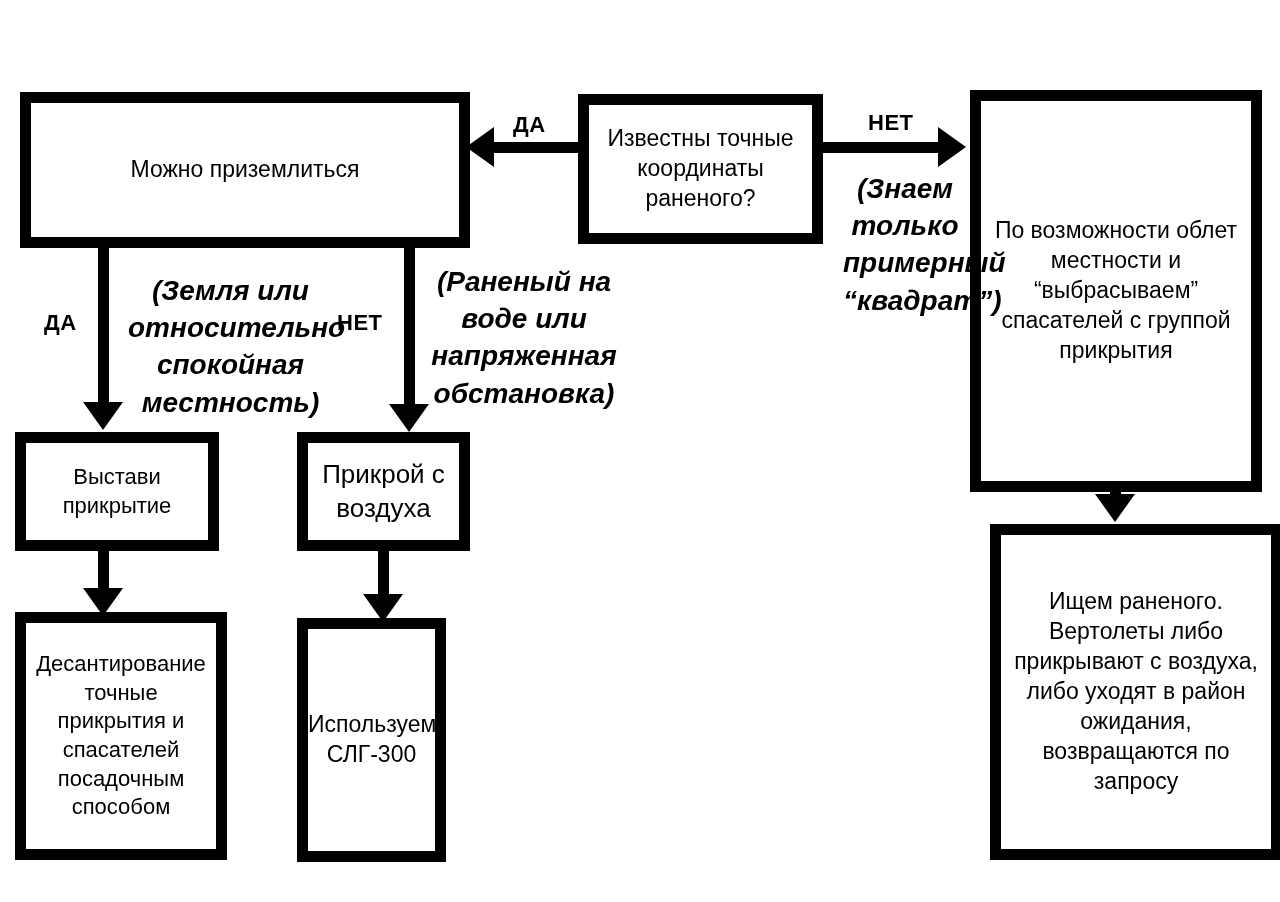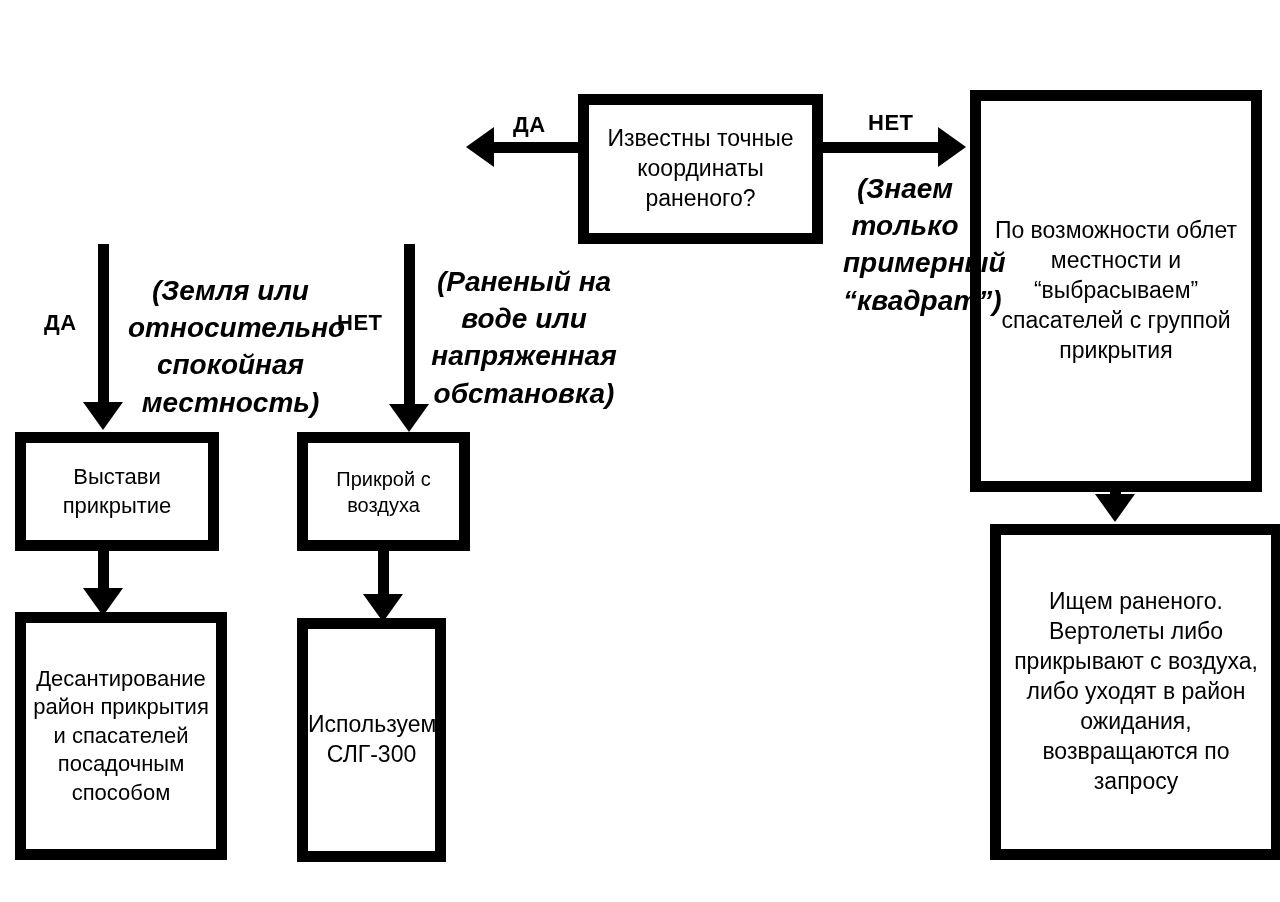--- a/index.html
+++ b/index.html
@@ -31,21 +31,21 @@
     font-weight: 400;
     z-index: 3;
   }
   .box .txt { display: block; width: 100%; padding: 0 6px; }
 
   
   #box-decision { left: 578px; top: 94px;  width: 245px; height: 150px; font-size: 23px; }
   #box-land     { left: 20px;  top: 92px;  width: 450px; height: 156px; font-size: 23px; }
   #box-flyover  { left: 970px; top: 90px;  width: 292px; height: 402px; font-size: 23px; }
   #box-cover    { left: 15px;  top: 432px; width: 204px; height: 119px; font-size: 22px; }
-  #box-air      { left: 297px; top: 432px; width: 173px; height: 119px; font-size: 20px; }
+  #box-air      { left: 297px; top: 432px; width: 173px; height: 119px; font-size: 26px; }
   #box-landing  { left: 15px;  top: 612px; width: 212px; height: 248px; font-size: 22px; }
   #box-slg      { left: 297px; top: 618px; width: 149px; height: 244px; font-size: 23px; }
   #box-search   { left: 970px; top: 524px; width: 292px; height: 336px; font-size: 23px; margin-left: 20px; }
 
   
   .vline {
     position: absolute;
     background: #000000;
     width: 11px;
     z-index: 1;
@@ -107,20 +107,23 @@
 
   #note-ground  { left: 128px; top: 272px; width: 205px; }
   #note-water   { left: 424px; top: 263px; width: 200px; }
   #note-square  { left: 843px; top: 170px; width: 124px; }
 </style>
 </head>
 <body>
 
 <div id="canvas">
 
+  <div class="box" id="box-land">
+    <span class="txt">Можно приземлиться</span>
+  </div>
 
   <div class="box" id="box-decision">
     <span class="txt">Известны точные координаты раненого?</span>
   </div>
 
   <div class="box" id="box-flyover">
     <span class="txt">По возможности облет местности и “выбрасываем” спасателей с группой прикрытия</span>
   </div>
 
   <div class="hline" style="left: 494px; top: 142px; width: 90px;"></div>
@@ -151,21 +154,21 @@
     <span class="txt">Прикрой с воздуха</span>
   </div>
 
   <div class="vline" style="left: 98px; top: 549px; height: 46px;"></div>
   <div class="arrow-down" style="left: 83px; top: 588px;"></div>
 
   <div class="vline" style="left: 378px; top: 549px; height: 52px;"></div>
   <div class="arrow-down" style="left: 363px; top: 594px;"></div>
 
   <div class="box" id="box-landing">
-    <span class="txt">Десантирование район прикрытия и спасателей посадочным способом</span>
+    <span class="txt">Десантирование точные прикрытия и спасателей посадочным способом</span>
   </div>
 
   <div class="box" id="box-slg">
     <span class="txt">Используем СЛГ-300</span>
   </div>
 
   <div class="vline" style="left: 1110px; top: 414px; height: 84px;"></div>
   <div class="arrow-down" style="left: 1095px; top: 494px;"></div>
 
   <div class="box" id="box-search">

